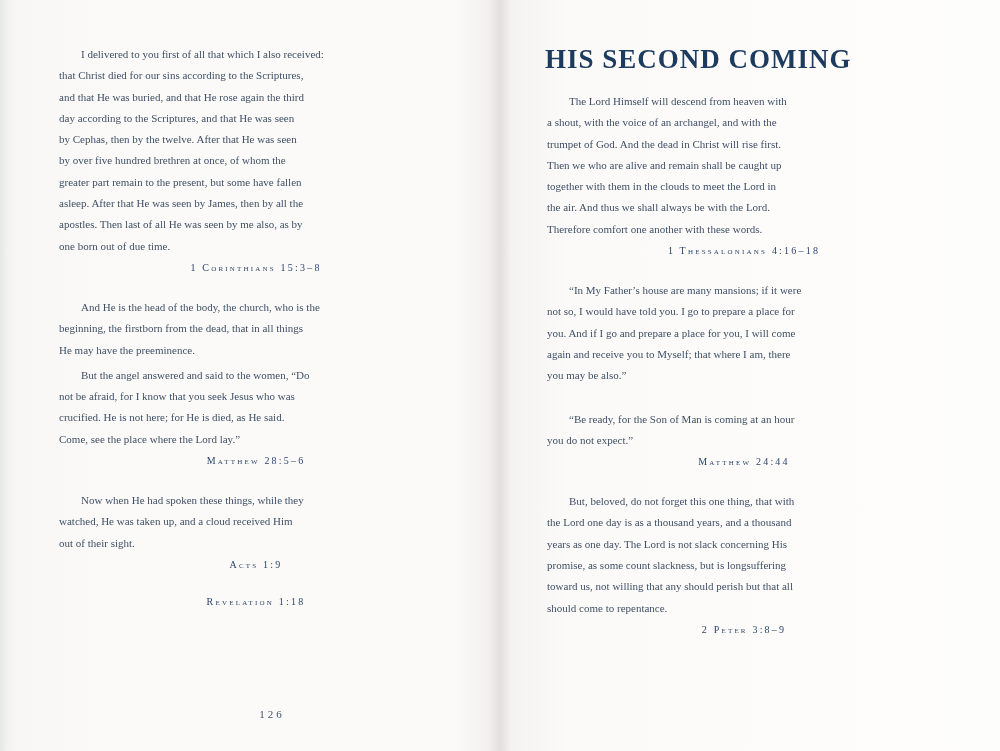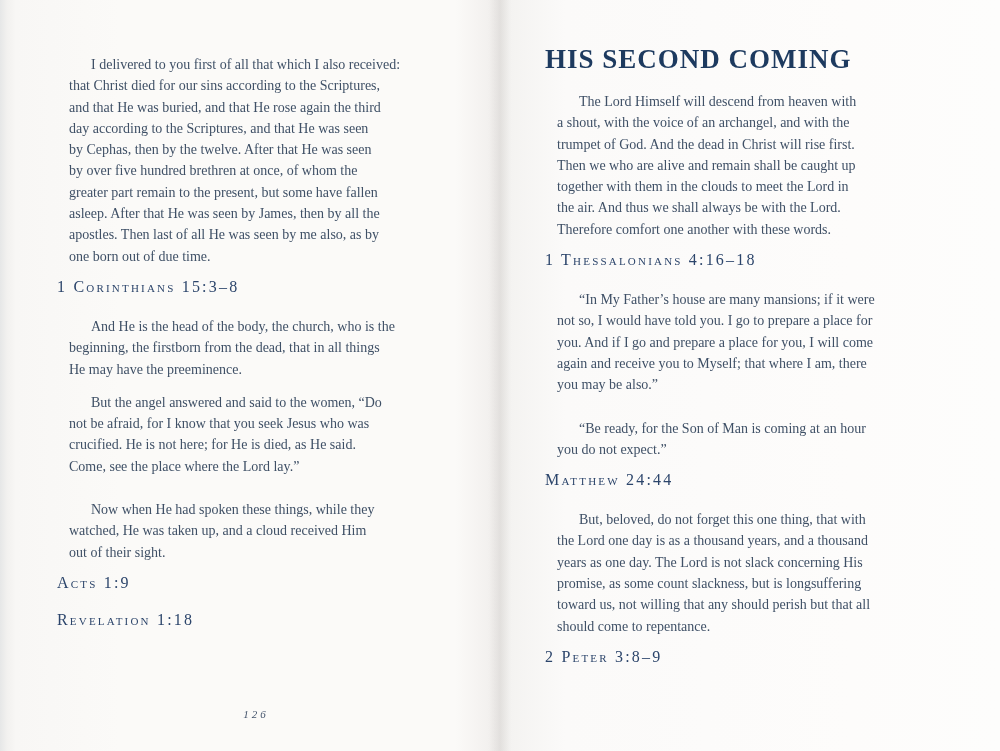--- a/index.html
+++ b/index.html
@@ -36,46 +36,46 @@
     margin: 0 0 16px 0;
     font-size: 27px;
     font-weight: bold;
     letter-spacing: 1px;
     text-align: left;
     color: #1d3a5f;
   }
   .vblock + .vblock { margin-top: 22px; }
   .vblock.tight     { margin-top: 4px; }
   .verse {
-    margin: 12px;
-    font-size: 14px;
+    margin: 2px;
+    font-size: 11px;
     line-height: 21.3px;
     white-space: pre-line;
     text-indent: 22px;
     color: #3f5066;
   }
   .ref {
     margin-top: 3px;
-    text-align: left;
+    text-align: center;
     font-variant: small-caps;
     letter-spacing: 2.2px;
-    font-size: 16px;
+    font-size: 10px;
     line-height: 15px;
     color: #2c456b;
   }
   .page-number {
     position: absolute;
     bottom: 31px;
     width: 398px;
     text-align: center;
     font-size: 11px;
     letter-spacing: 3px;
     color: #43536b;
   }
-  .page-left  .page-number { left: 57px; font-style: italic; }
+  .page-left  .page-number { left: 73px; }
   .page-right .page-number { left: 45px; }
   .gutter {
     position: absolute;
     left: 488px; top: 0;
     width: 24px; height: 100%;
     background: linear-gradient(90deg, rgba(120,115,108,0) 0%, rgba(120,115,108,0.08) 50%, rgba(120,115,108,0) 100%);
     pointer-events: none;
   }
 </style>
 </head>
@@ -104,20 +104,21 @@
         <p class="verse">And He is the head of the body, the church, who is the
 beginning, the firstborn from the dead, that in all things
 He may have the preeminence.</p>
       </div>
 
       <div class="vblock tight">
         <p class="verse">But the angel answered and said to the women, “Do
 not be afraid, for I know that you seek Jesus who was
 crucified. He is not here; for He is died, as He said.
 Come, see the place where the Lord lay.”</p>
+        <div class="ref">Matthew 28:5–6</div>
       </div>
 
       <div class="vblock">
         <p class="verse">Now when He had spoken these things, while they
 watched, He was taken up, and a cloud received Him
 out of their sight.</p>
         <div class="ref">Acts 1:9</div>
       </div>
 
       <div class="vblock">

